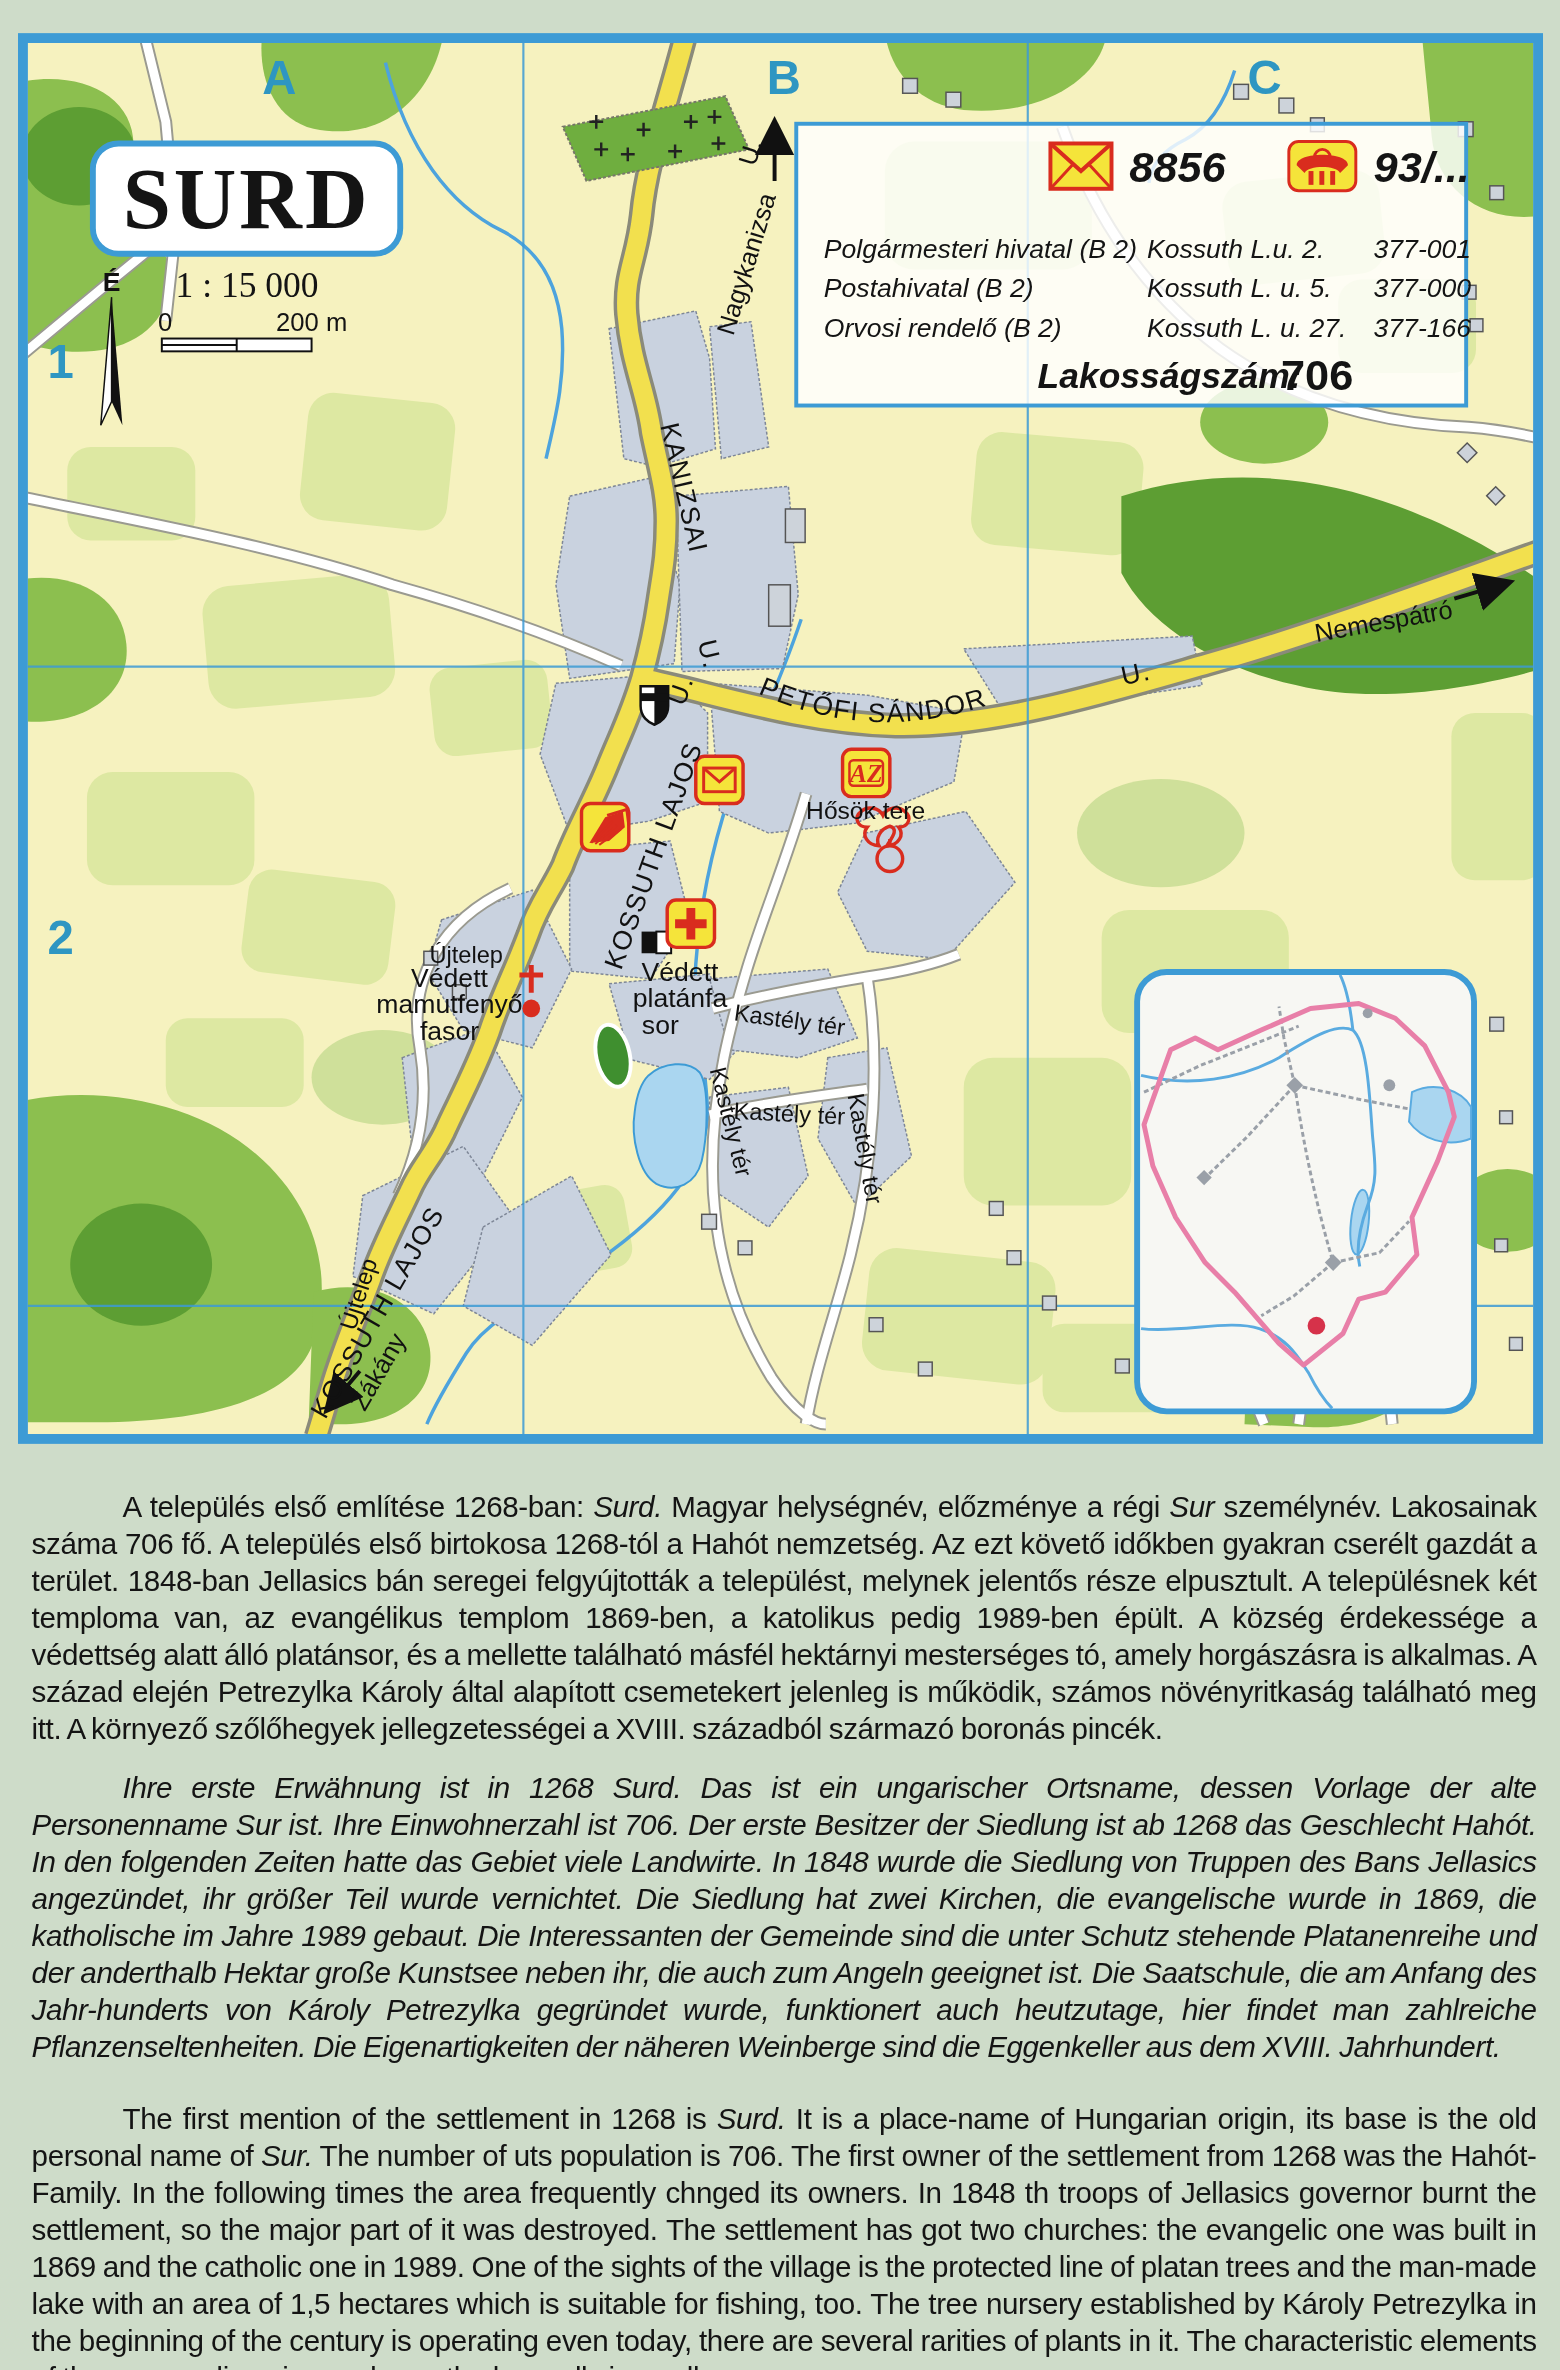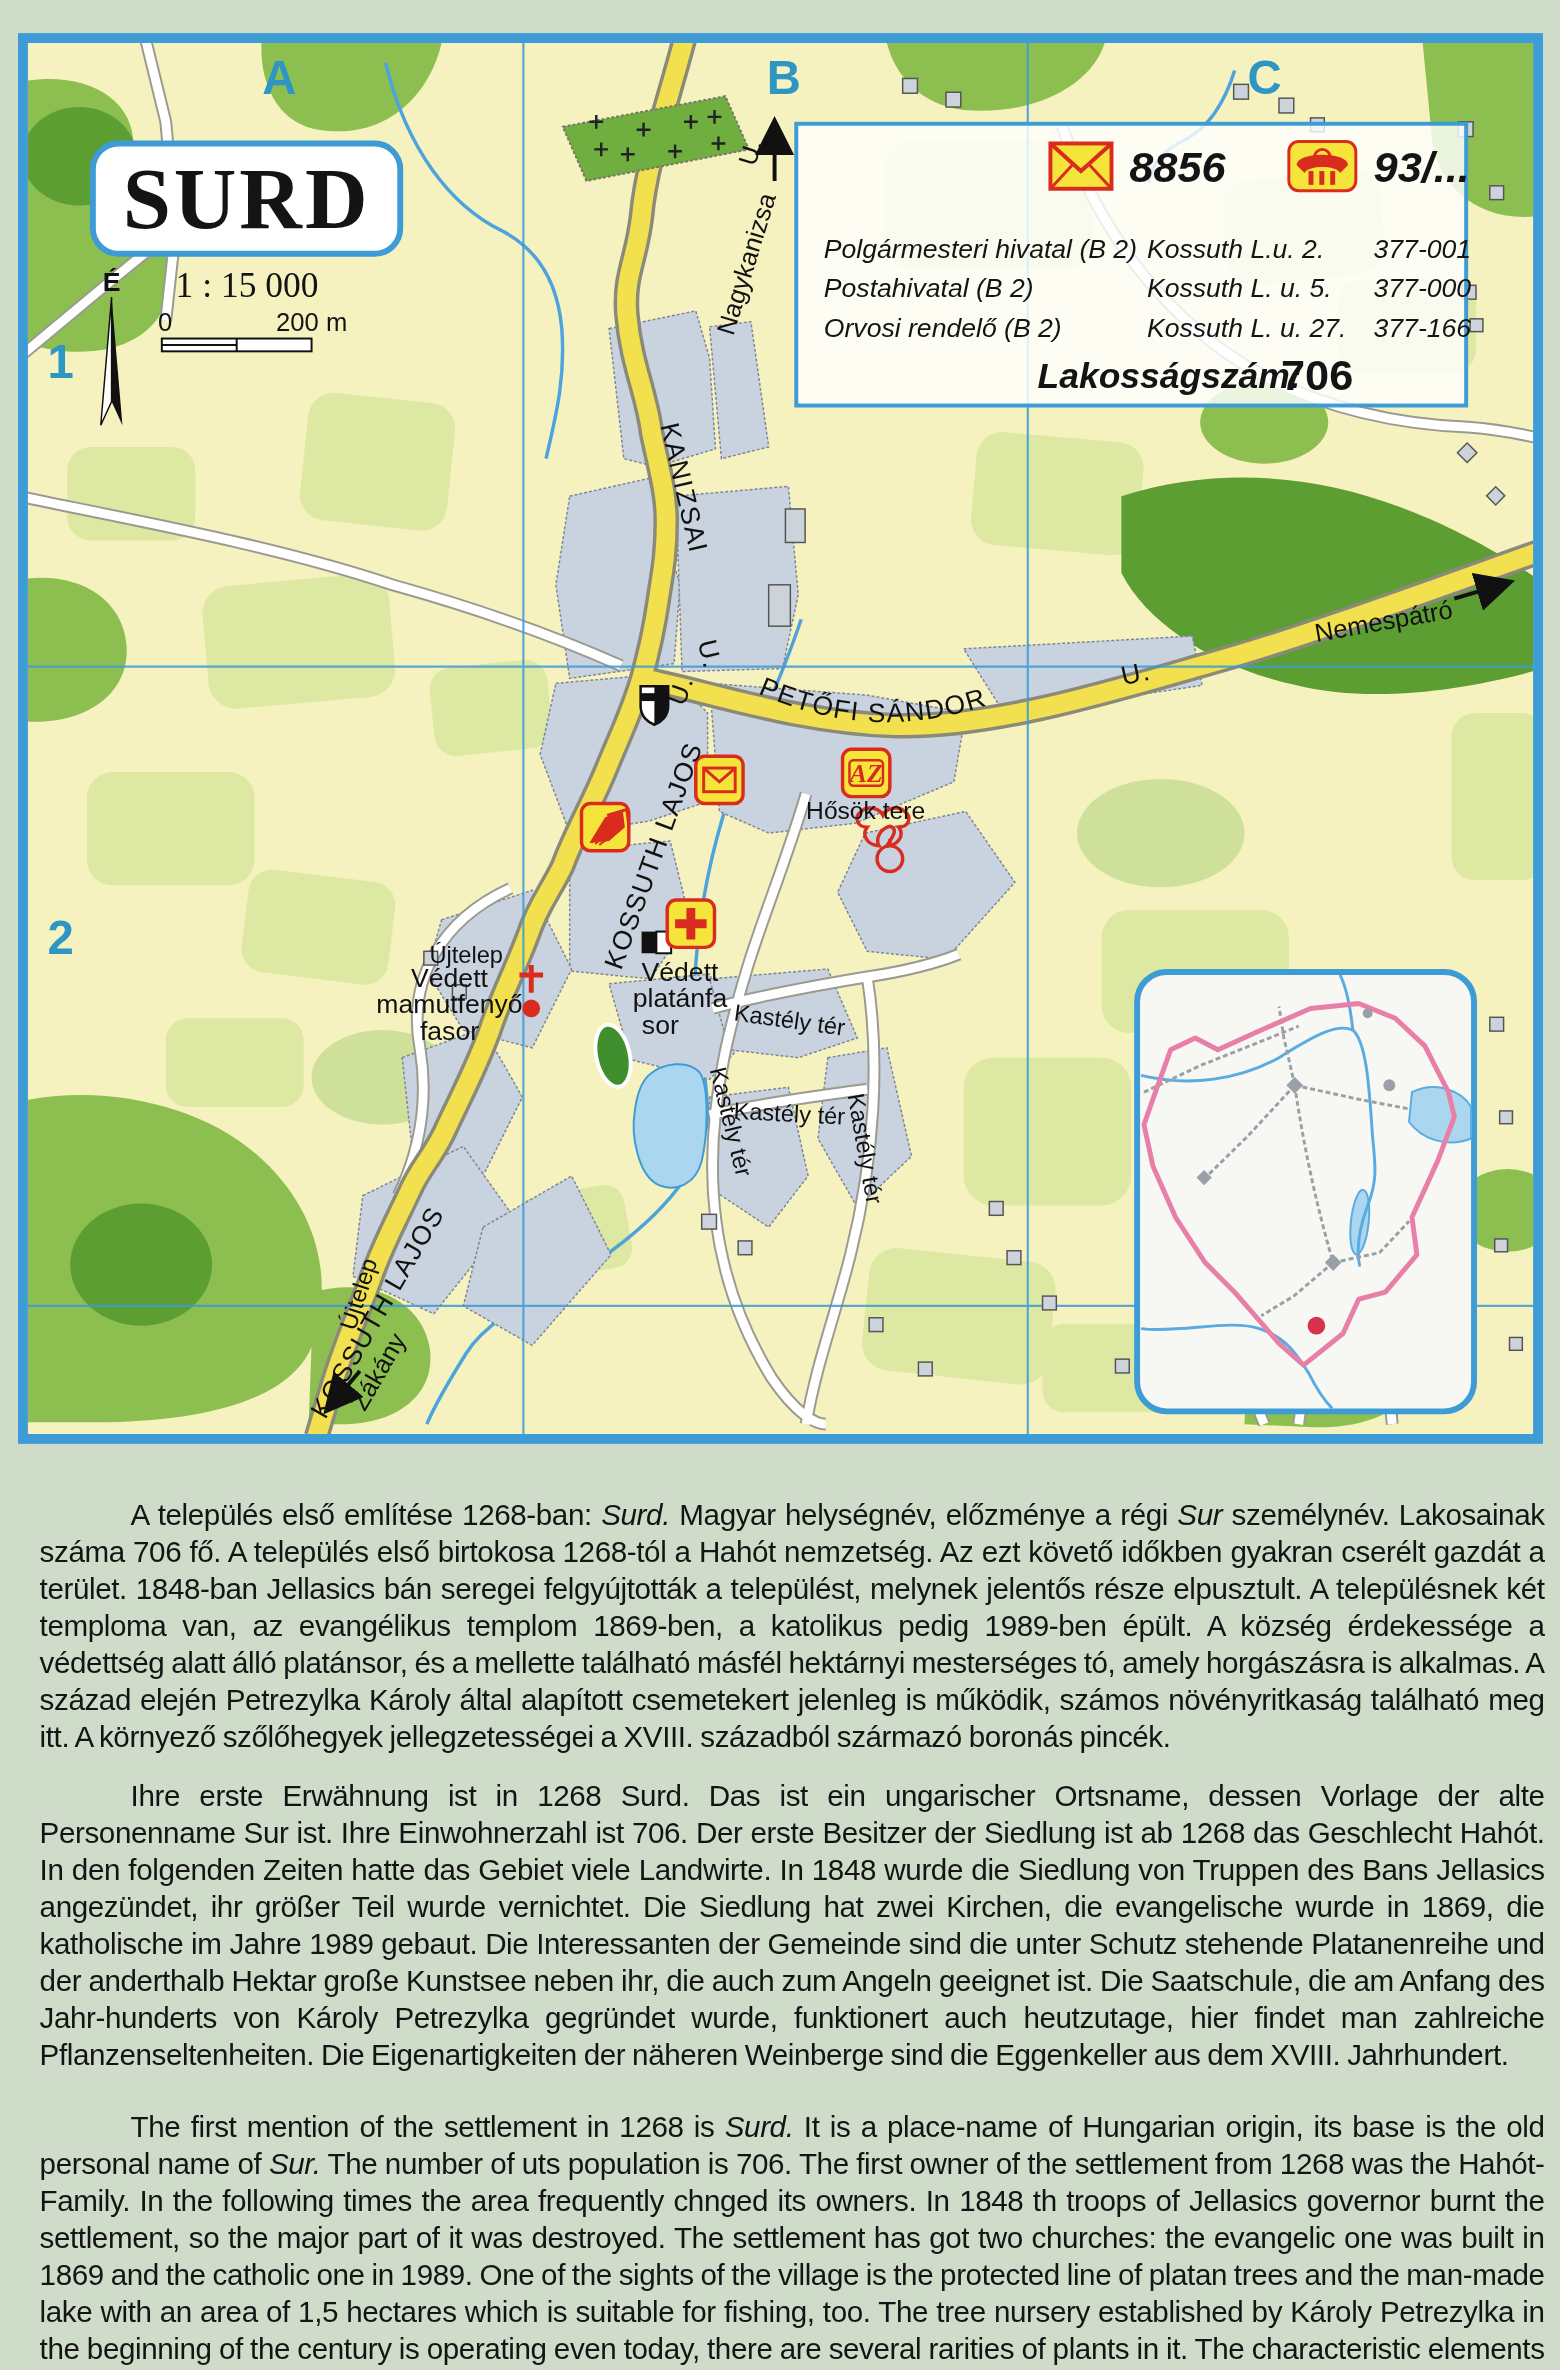--- a/index.html
+++ b/index.html
@@ -26,25 +26,25 @@
   .scalebar-num{font:26px "Liberation Sans",sans-serif;fill:#141414;}
   .ib-big{font:bold italic 44px "Liberation Sans",sans-serif;fill:#141414;}
   .ib-row{font:italic 27px "Liberation Sans",sans-serif;fill:#141414;}
   .ib-pop{font:bold italic 36px "Liberation Sans",sans-serif;fill:#141414;}
   .ib-popval{font:bold 44px "Liberation Sans",sans-serif;fill:#141414;font-style:normal;}
   .az-txt{font:bold italic 26px "Liberation Serif",serif;fill:#d92c1e;}
   
   .txt{
     position:absolute;left:27.6px;width:1505px;
     font-size:29.6px;line-height:37px;letter-spacing:-0.4px;word-spacing:-1px;
-    text-align:justify;margin:12px;color:#141414;
+    text-align:justify;margin:4px;color:#141414;
   }
   .txt.first-indent{text-indent:91px;}
   .txt i{font-style:italic;}
-  .txt.de{}
+  .txt.de{font-style:italic;}
 </style>
 </head>
 <body>
 
 <div class="map-wrap">
 <svg width="1525" height="1411" viewBox="0 0 1548 1432">
   <defs>
     <marker id="arr" markerWidth="12" markerHeight="12" refX="8" refY="5" orient="auto">
       <path d="M0,0 L10,5 L0,10 Z" fill="#111"></path>
     </marker>

